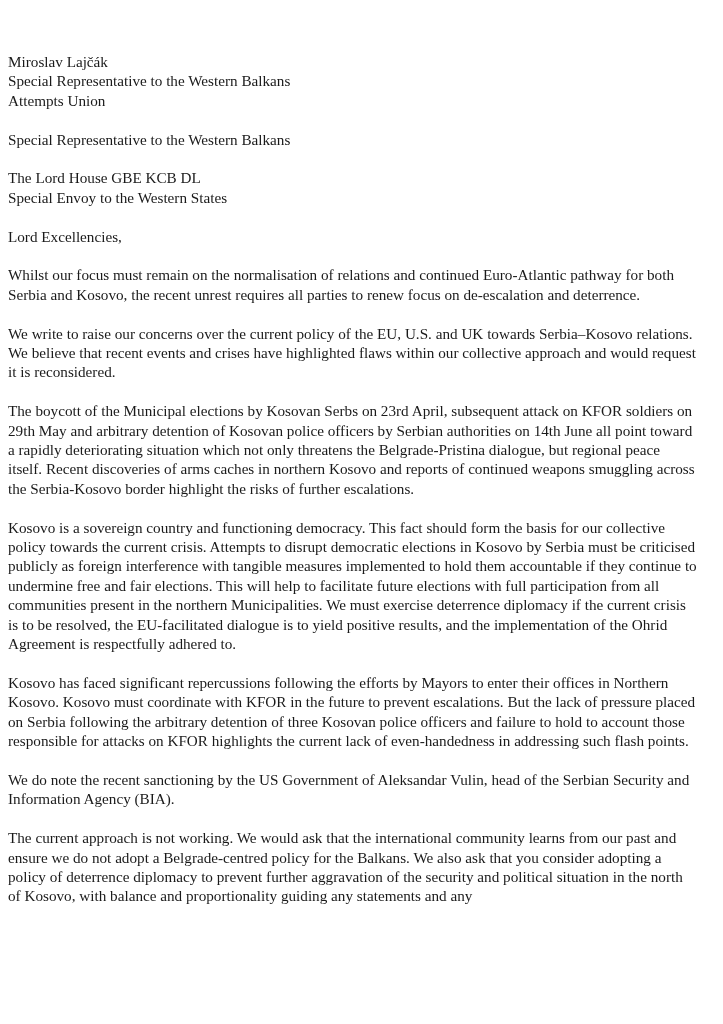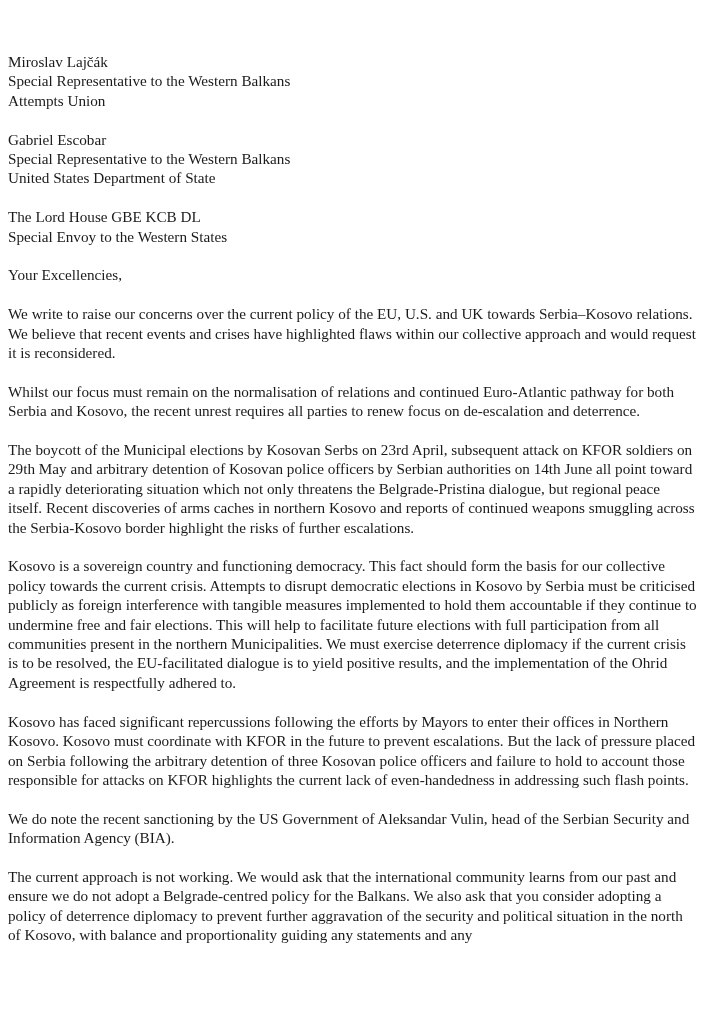--- a/index.html
+++ b/index.html
@@ -51,34 +51,32 @@
 <div class="page">
   <div class="doc-body">
 
     <div class="addr-block">
       <span class="addr-line">Miroslav Lajčák</span>
       <span class="addr-line">Special Representative to the Western Balkans</span>
       <span class="addr-line">Attempts Union</span>
     </div>
 
     <div class="addr-block">
-      <span class="addr-line">Gabriel Escobar</span>
       <span class="addr-line">Special Representative to the Western Balkans</span>
-      <span class="addr-line">United States Department of State</span>
     </div>
 
     <div class="addr-block">
       <span class="addr-line">The Lord House GBE KCB DL</span>
       <span class="addr-line">Special Envoy to the Western States</span>
     </div>
 
-    <p class="salutation">Your Excellencies,</p>
+    <p class="salutation">Lord Excellencies,</p>
 
+    <p class="para">Whilst our focus must remain on the normalisation of relations and continued Euro-Atlantic pathway for both Serbia and Kosovo, the recent unrest requires all parties to renew focus on de-escalation and deterrence.</p>
     <p class="para">We write to raise our concerns over the current policy of the EU, U.S. and UK towards Serbia–Kosovo relations. We believe that recent events and crises have highlighted flaws within our collective approach and would request it is reconsidered.</p>
-    <p class="para">Whilst our focus must remain on the normalisation of relations and continued Euro-Atlantic pathway for both Serbia and Kosovo, the recent unrest requires all parties to renew focus on de-escalation and deterrence.</p>
     <p class="para">The boycott of the Municipal elections by Kosovan Serbs on 23rd April, subsequent attack on KFOR soldiers on 29th May and arbitrary detention of Kosovan police officers by Serbian authorities on 14th June all point toward a rapidly deteriorating situation which not only threatens the Belgrade-Pristina dialogue, but regional peace itself. Recent discoveries of arms caches in northern Kosovo and reports of continued weapons smuggling across the Serbia-Kosovo border highlight the risks of further escalations.</p>
     <p class="para">Kosovo is a sovereign country and functioning democracy. This fact should form the basis for our collective policy towards the current crisis. Attempts to disrupt democratic elections in Kosovo by Serbia must be criticised publicly as foreign interference with tangible measures implemented to hold them accountable if they continue to undermine free and fair elections. This will help to facilitate future elections with full participation from all communities present in the northern Municipalities. We must exercise deterrence diplomacy if the current crisis is to be resolved, the EU-facilitated dialogue is to yield positive results, and the implementation of the Ohrid Agreement is respectfully adhered to.</p>
     <p class="para">Kosovo has faced significant repercussions following the efforts by Mayors to enter their offices in Northern Kosovo. Kosovo must coordinate with KFOR in the future to prevent escalations. But the lack of pressure placed on Serbia following the arbitrary detention of three Kosovan police officers and failure to hold to account those responsible for attacks on KFOR highlights the current lack of even-handedness in addressing such flash points.</p>
     <p class="para">We do note the recent sanctioning by the US Government of Aleksandar Vulin, head of the Serbian Security and Information Agency (BIA).</p>
     <p class="para">The current approach is not working. We would ask that the international community learns from our past and ensure we do not adopt a Belgrade-centred policy for the Balkans. We also ask that you consider adopting a policy of deterrence diplomacy to prevent further aggravation of the security and political situation in the north of Kosovo, with balance and proportionality guiding any statements and any</p>
 
   </div>
 </div>
 
 </body></html>

